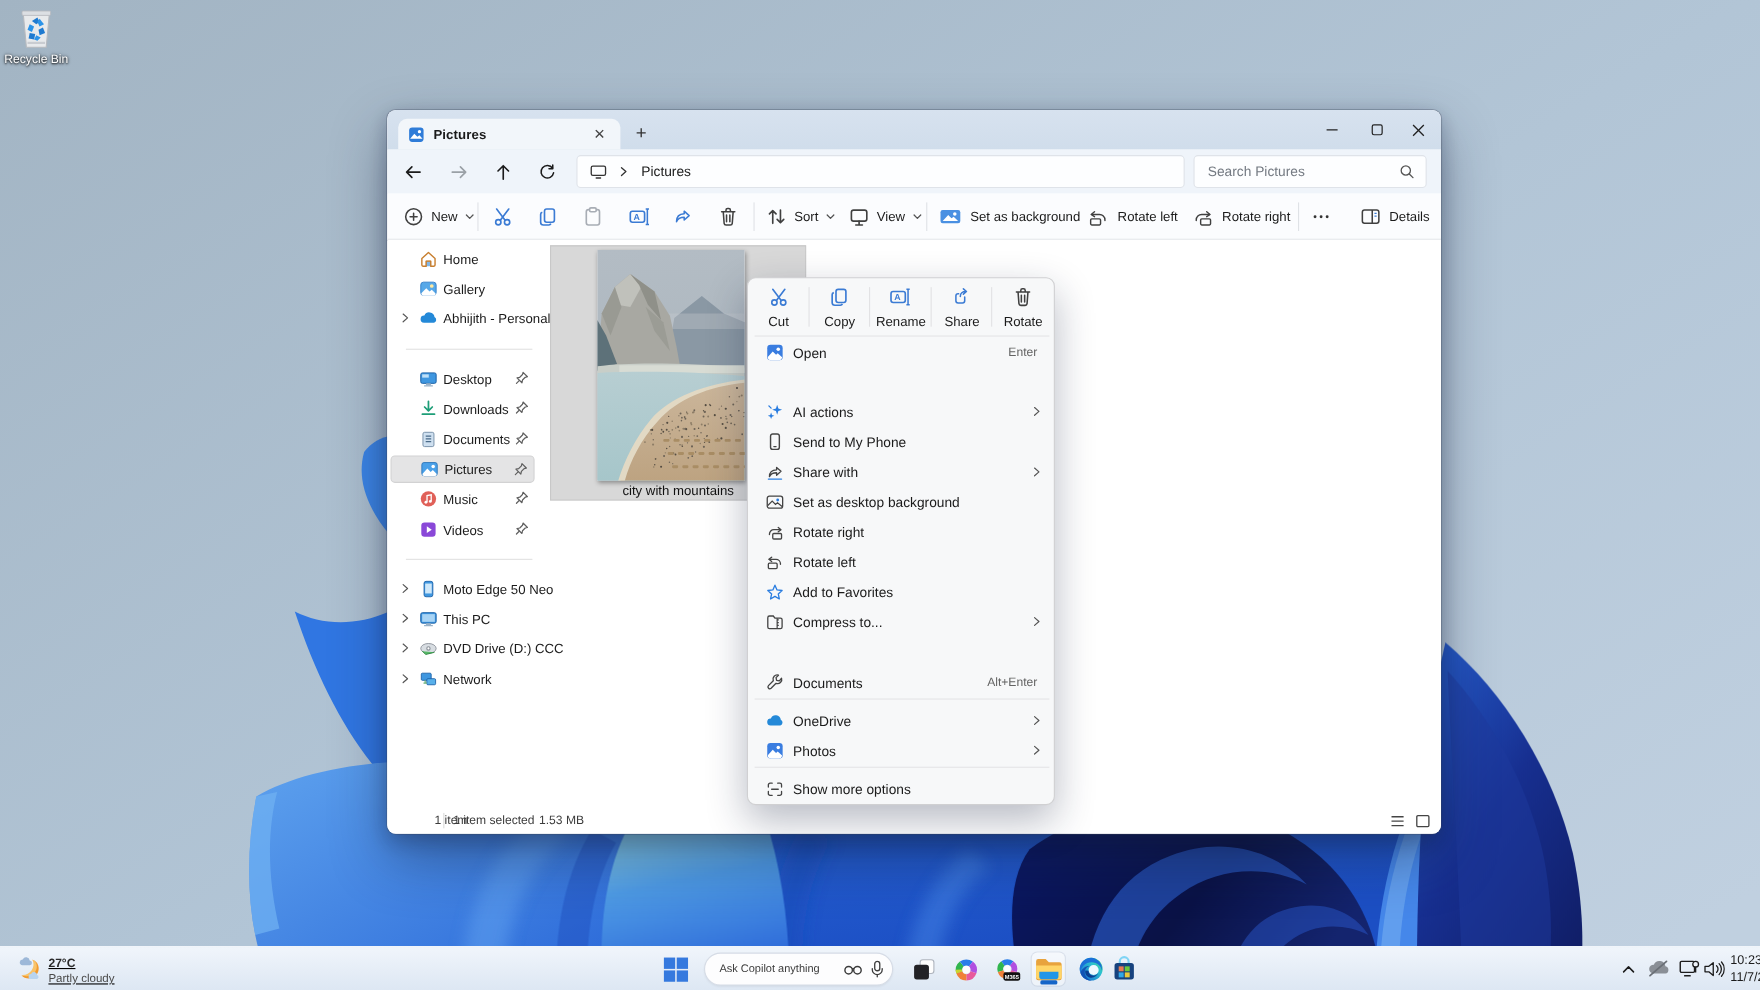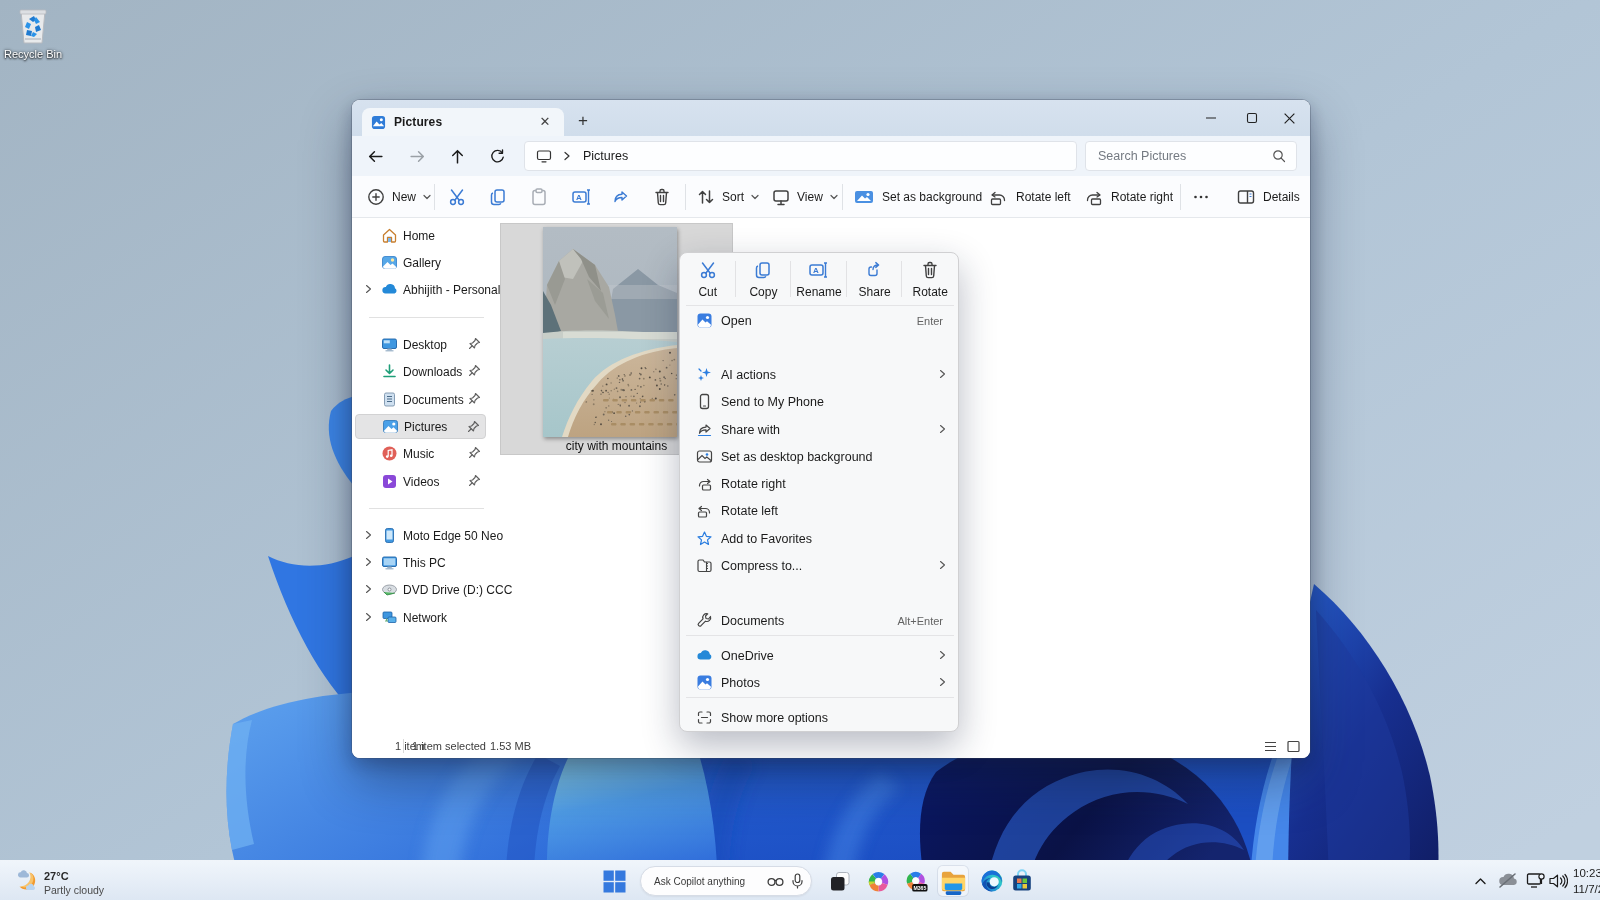--- a/index.html
+++ b/index.html
@@ -71,21 +71,21 @@
   .mrow .msc { position:absolute; right:12px; font-size:11px; color:#636363; }
   .mrow .mchev { position:absolute; right:8px; color:#5a5a5a; }
   .csep { position:absolute; left:6px; width:268px; height:1px; background:#e4e4e6; }
 
   
   #taskbar {
     position:absolute; left:0; top:860px; width:1600px; height:40px;
     background:linear-gradient(180deg,#f0f5fb,#dde7f3);
     border-top:1px solid rgba(255,255,255,.55);
   }
-  #weather { position:absolute; left:15px; top:8px; display:flex; align-items:flex-start; }
+  #weather { position:absolute; left:15px; top:8px; display:flex; align-items:flex-start;text-decoration:underline; }
   #weather .wtxt { margin-left:7px; margin-top:1px; }
   #weather .t1 { font-size:11px; color:#2a2a2a; font-weight:bold; }
   #weather .t2 { font-size:10.5px; color:#4a4a4a; margin-top:2px; }
   .tkicon { position:absolute; top:8px; width:24px; height:24px; display:flex; align-items:center; justify-content:center; }
   #searchpill {
     position:absolute; left:640px; top:5px; width:172px; height:30px; border-radius:15px;
     background:#fdfdfe; border:1px solid #d6dce6; box-shadow:0 1px 2px rgba(0,0,0,.06);
     display:flex; align-items:center; font-size:10px; color:#3a3a3a;
   }
   #clock { position:absolute; left:1573px; top:4px; text-align:left; font-size:11.5px; color:#1c1c1c; line-height:16px; white-space:nowrap; }

